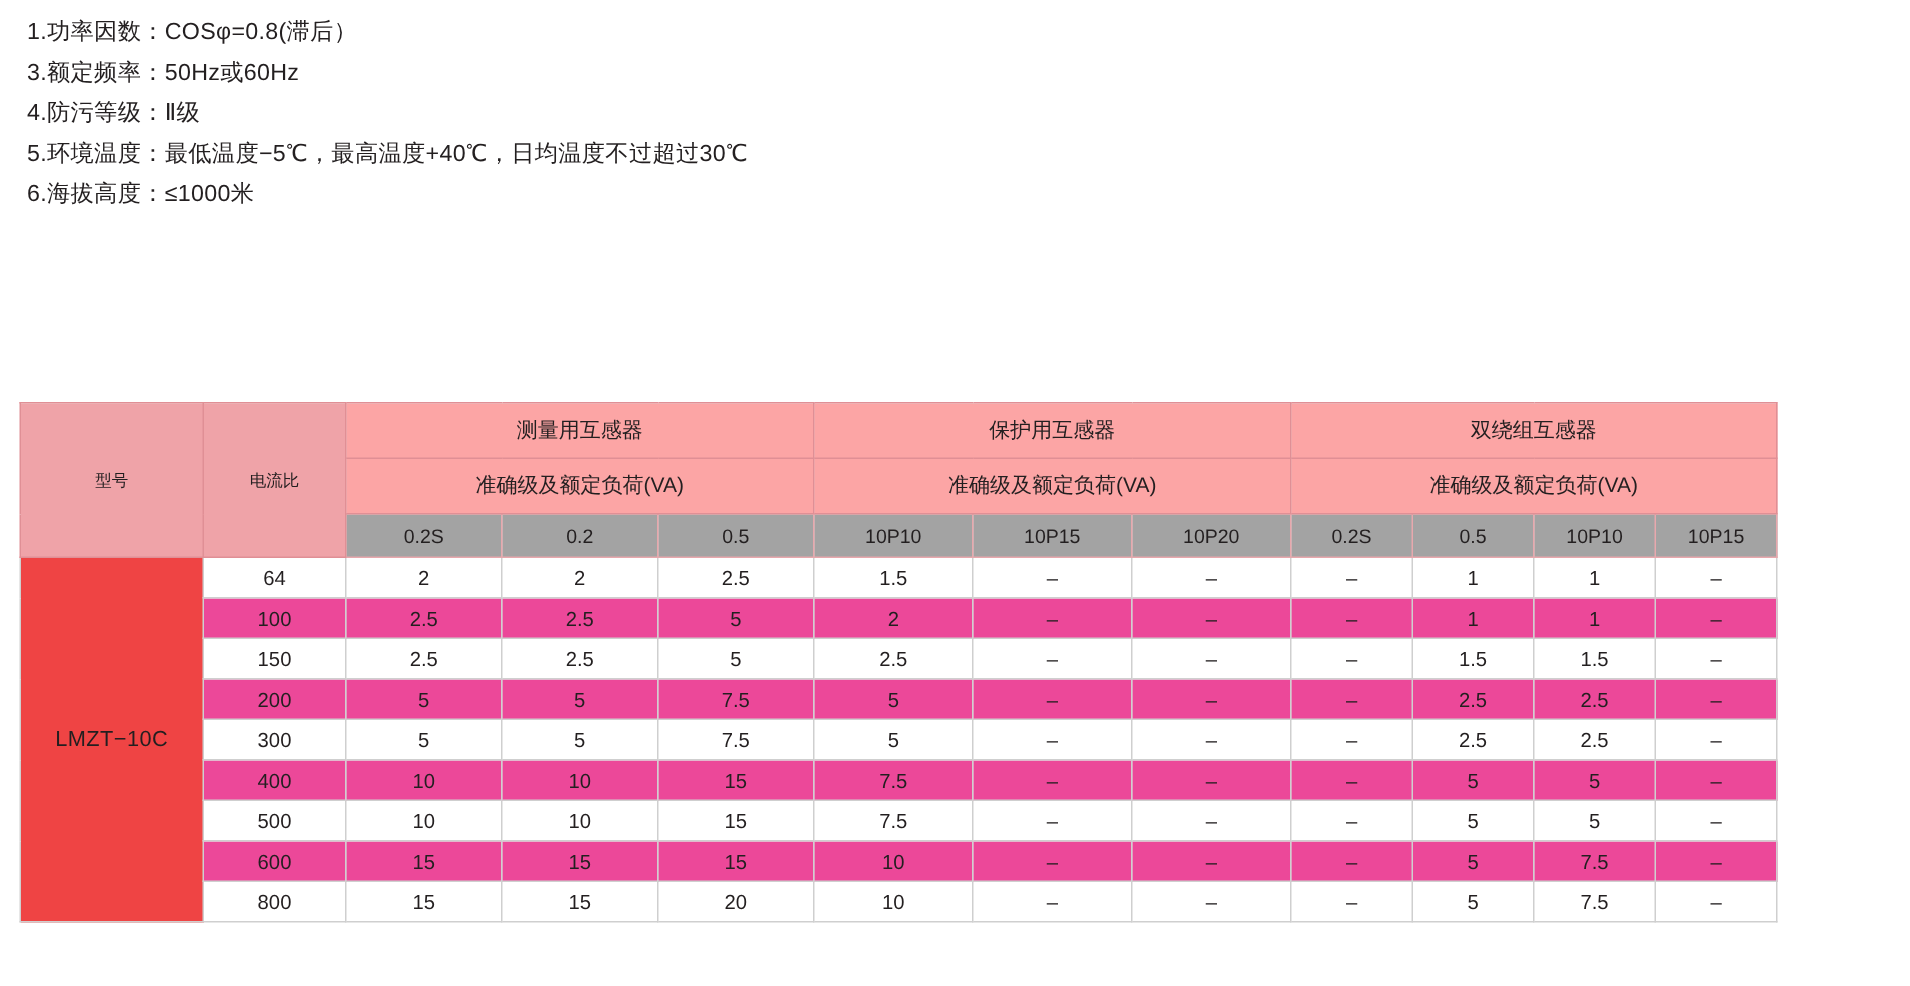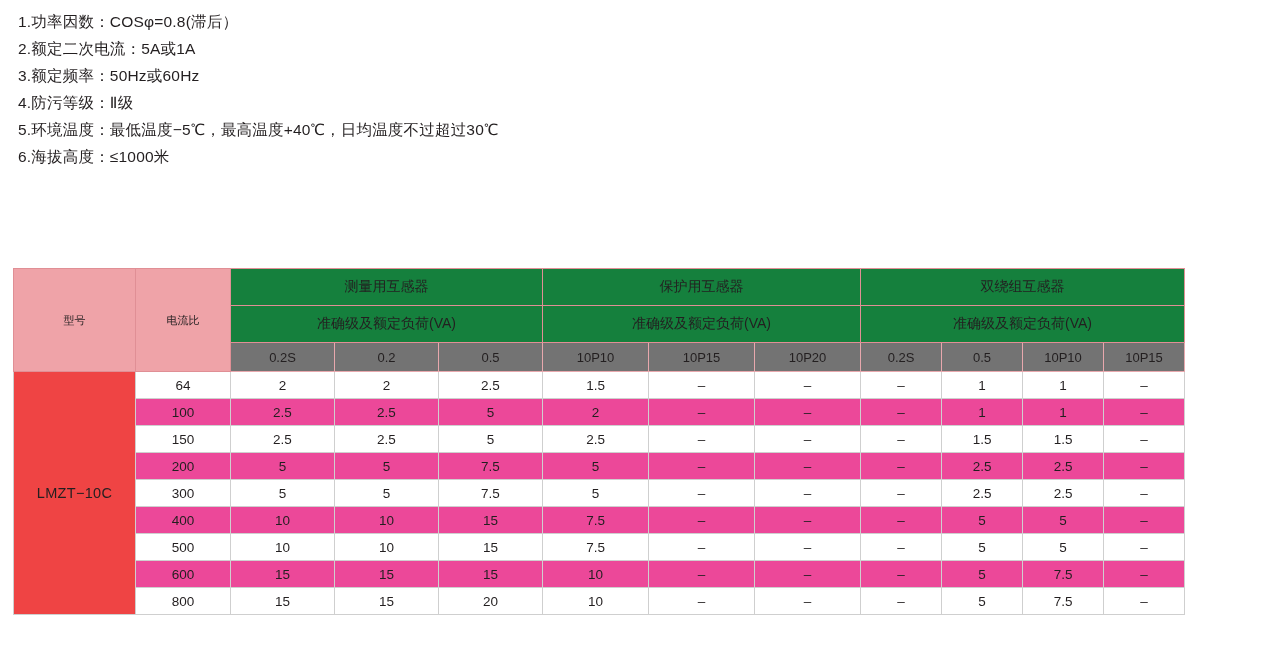--- a/index.html
+++ b/index.html
@@ -53,28 +53,28 @@
   table.spec-table th {
     border: 1px solid #cfcfcf;
     text-align: center;
     vertical-align: middle;
     font-weight: normal;
     padding: 0;
     color: #231f20;
   }
   
   .hdr {
-    background: #15803d;
+    background: #fca5a5;
     color: #ffffff;
     height: 36px;
     font-size: 14px;
     border: 1px solid #e08f95 !important;
   }
   .hdr-sub {
-    background: #737373;
+    background: #a3a3a3;
     color: #ffffff;
     height: 28px;
     font-size: 13px;
     border: 1px solid #e8a8ad !important;
   }
   .hdr-model {
     background: #efa3a8;
     color: #ffffff;
     font-size: 11px;
     border: 1px solid #e08f95 !important;
@@ -94,21 +94,20 @@
     font-size: 13.5px;
   }
 </style>
 </head>
 <body>
 
 <div class="page">
 
   <div class="spec-list">
     <div class="spec-item">1.功率因数：COSφ=0.8(滞后）</div>
-    <div class="spec-item">2.额定二次电流：5A或1A</div>
     <div class="spec-item">3.额定频率：50Hz或60Hz</div>
     <div class="spec-item">4.防污等级：Ⅱ级</div>
     <div class="spec-item">5.环境温度：最低温度−5℃，最高温度+40℃，日均温度不过超过30℃</div>
     <div class="spec-item">6.海拔高度：≤1000米</div>
   </div>
 
   <div class="table-wrap">
     <table class="spec-table">
       <colgroup>
         <col style="width:122px">

